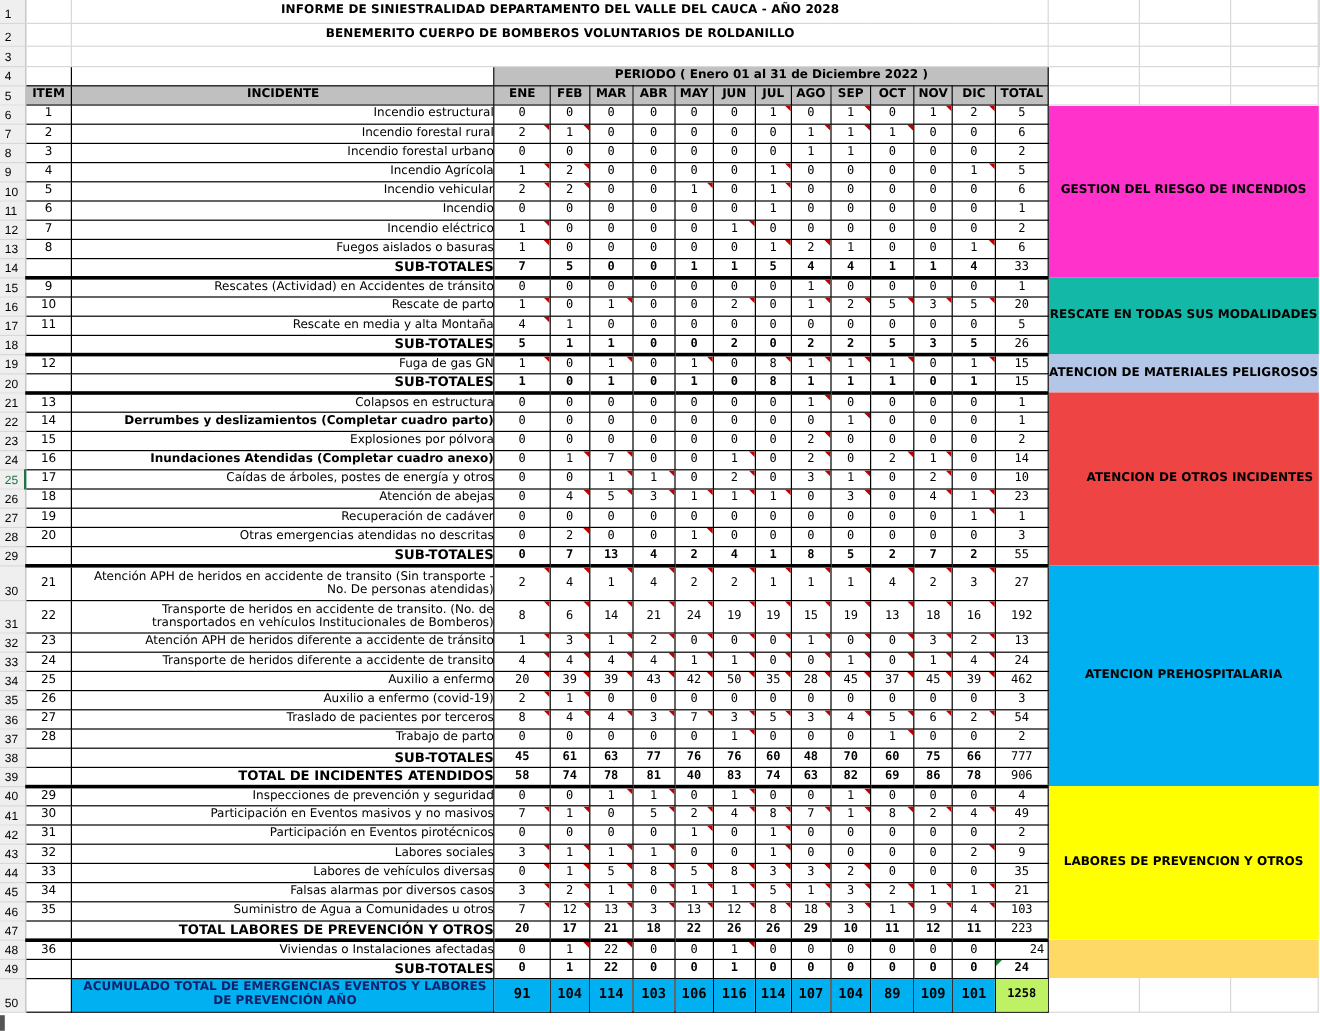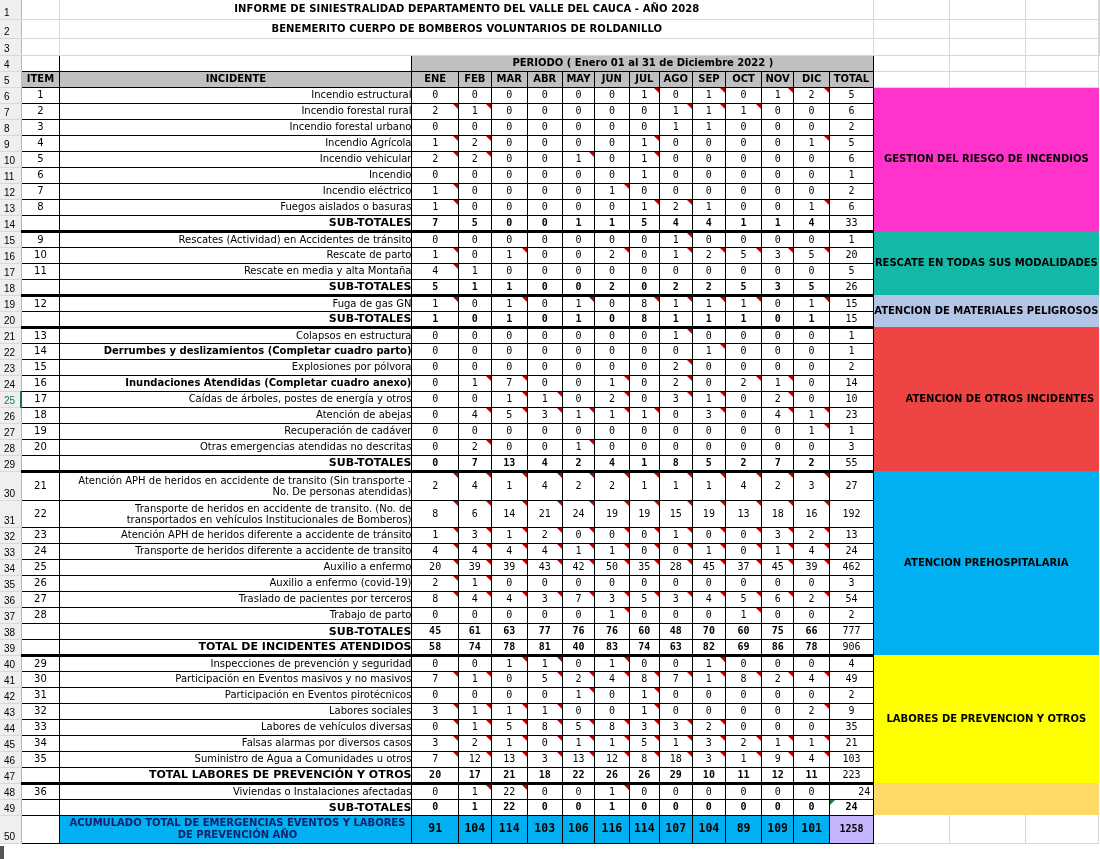--- a/index.html
+++ b/index.html
@@ -16,21 +16,21 @@
   .num.tot { font-family:"DejaVu Sans Mono", monospace; }
   .desc { text-align:right; padding-left:3px !important; font-size:9.5px; font-family:"DejaVu Sans", sans-serif; border:1px solid #000 !important; }
   .desc.wrap { white-space:normal; line-height:11px; vertical-align:middle; }
   .desc.bold { font-weight:bold; font-size:10px; }
   .item { text-align:center; font-size:10px; font-family:"DejaVu Sans", sans-serif; border:1px solid #000 !important; }
   .sub td.num { font-weight:bold; }
   .sub td.num.tot { font-weight:normal; }
   .subl { font-weight:bold !important; font-size:11px !important; }
   .thick-top td.b, .thick-top td.num, .thick-top td.desc, .thick-top td.item { border-top:3px solid #000 !important; }
   .grand td.num, .grand td.desc { background:#00b0f0; font-weight:bold; font-size:11.5px; }
-  .grand td.num.tot { background:#c4b5fd; font-size:10px; }
+  .grand td.num.tot { background:#bef264; font-size:10px; }
   .grand td.desc { text-align:center; white-space:normal; line-height:12px; color:#10226b; font-size:10px; }
   .cat { text-align:center; font-weight:bold; font-size:9.5px; font-family:"DejaVu Sans", sans-serif; color:#111; white-space:normal; line-height:15px; border:none !important; }
   .note::after { content:""; position:absolute; right:0; top:0; width:0; height:0; border-top:5px solid #c00000; border-left:5px solid transparent; }
   .gnote::after { content:""; position:absolute; left:0; top:0; width:0; height:0; border-top:5px solid #1e7e34; border-right:5px solid transparent; }
   .cursor-block { position:absolute; left:0; top:846px; width:4px; height:13px; background:#555; }
 </style>
 </head>
 <body>
 
 <div class="sheet">

